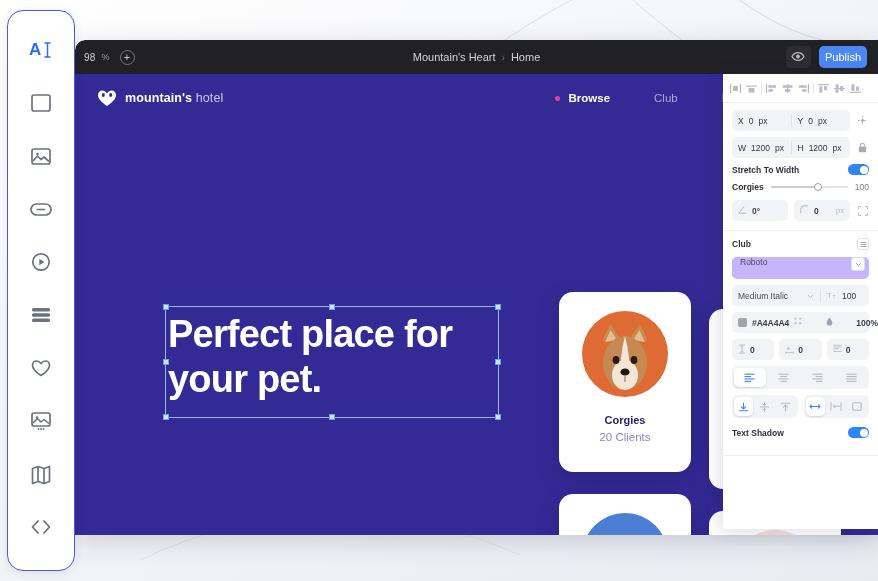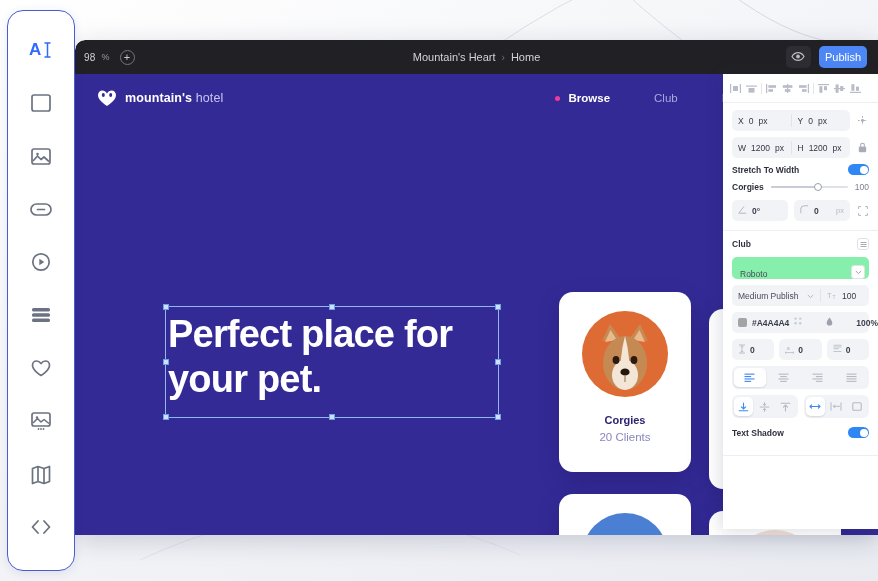--- a/index.html
+++ b/index.html
@@ -199,21 +199,21 @@
     width:8px;height:8px;border-radius:50%;background:#fff;border:1.6px solid #9b9fad;
   }
   .opacity-val { font-size:8.5px; color:#7e8191; }
   .sec-head { display:flex; align-items:center; justify-content:space-between; margin-bottom:7px;}
   .sec-title { font-size:8.5px; font-weight:700; color:#2e303d; }
   .mini-btn {
     width:12px;height:12px;border:1px solid #dfe1e8;border-radius:3px;
     display:flex;align-items:center;justify-content:center;cursor:pointer;color:#9ea1ad;
   }
   .select {
-    display:flex; align-items:flex-end; background:#86efac; border-radius:5px;
+    display:flex; align-items:flex-start; background:#c4b5fd; border-radius:5px;
     height:22px; padding:0 4px 0 8px; margin-bottom:6px; cursor:pointer;
   }
   .select .sv { font-size:8.5px; color:#4a4c59; }
   .chev {
     margin-left:auto; width:14px;height:14px;border:1px solid #e0e2e8;border-radius:3px;
     display:flex;align-items:center;justify-content:center; background:#fff; color:#9da0ac;
   }
   .three-row { display:flex; gap:5px; margin-bottom:6px; }
   .cell {
     flex:1; display:flex; align-items:center; gap:4px;
@@ -658,21 +658,21 @@
       <span class="chev">
         <svg width="7" height="5" viewBox="0 0 7 5" fill="none">
             <path d="M0.8 1l2.7 2.6L6.2 1" stroke="#9da0ac" stroke-width="1" fill="none"></path>
           </svg>
       </span>
     </div>
 
     <div class="field-row">
       <div class="field-split">
         <div>
-          <span class="cv" style="font-size:8.5px;color:#4a4c59">Medium Publish</span>
+          <span class="cv" style="font-size:8.5px;color:#4a4c59">Medium Italic</span>
           <span style="margin-left:auto">
             <svg width="7" height="5" viewBox="0 0 7 5" fill="none">
                 <path d="M0.8 1l2.7 2.6L6.2 1" stroke="#b5b8c3" stroke-width="1" fill="none"></path>
               </svg>
           </span>
         </div>
         <div class="divider"></div>
         <div style="flex:0 0 48px">
           <span>
             <svg width="10" height="9" viewBox="0 0 10 9">

